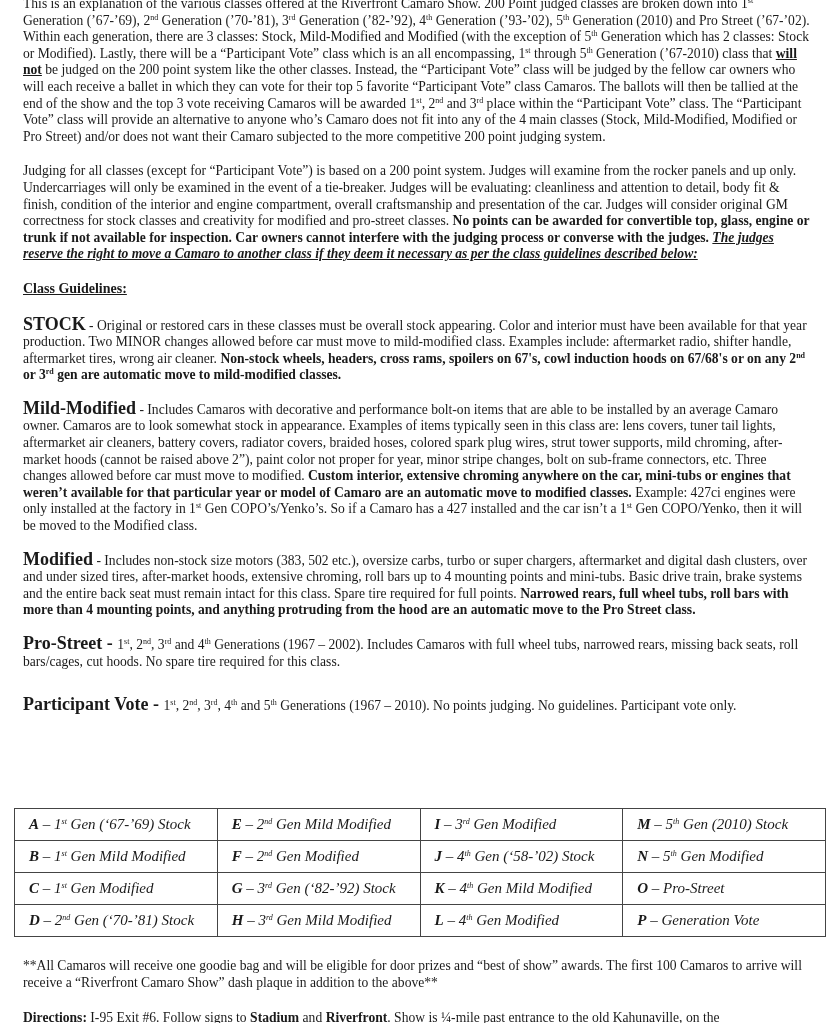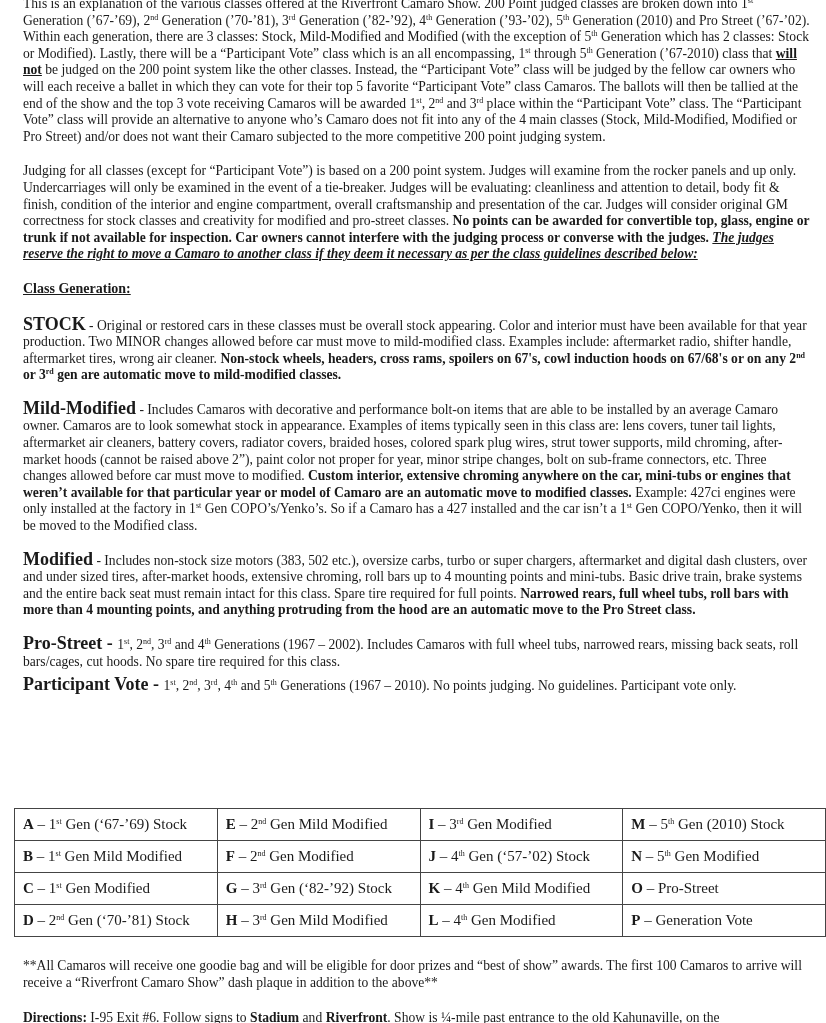--- a/index.html
+++ b/index.html
@@ -10,48 +10,48 @@
   }
   .page { position: absolute; left: 23px; top: 0; width: 790px; }
   p { margin: 0; text-align: left; }
   .intro { margin-top: -4px; }
   .judging { margin-top: 18px; }
   .cg-heading { margin-top: 18px; font-weight: bold; text-decoration: underline; font-size: 14px; }
   .stock { margin-top: 18px; }
   .mild { margin-top: 16px; }
   .modified { margin-top: 16px; }
   .prostreet { margin-top: 16px; }
-  .pvote { margin-top: 6px; }
+  .pvote { margin-top: 26px; }
   .letters { margin-top: 14px; }
   .cls-name { font-weight: bold; font-size: 18px; }
   b, .bold { font-weight: bold; }
   .ul { text-decoration: underline; }
   .biu { font-weight: bold; font-style: italic; text-decoration: underline; font-family: Liberation Serif, serif; }
   sup { font-size: 8px; line-height: 0; vertical-align: 5px; }
   table.class-table {
     position: absolute; left: 14px; top: 808px; width: 812px;
     border-collapse: collapse; font-size: 15px;
   }
   table.class-table td {
-    border: 1.5px solid #444; height: 31px; padding: 0 0 0 8px;
-    width: 25%; vertical-align: middle;
+    border: 1.5px solid #444; height: 31px; padding: 0 0 0 14px;
+    width: 25%; vertical-align: middle; font-style: italic;
   }
   .footnote { position: absolute; left: 23px; top: 958px; width: 790px; }
   .directions { position: absolute; left: 23px; top: 1010px; width: 790px; white-space: nowrap; }
 </style>
 </head>
 <body>
 
 <div class="page">
 
   <p class="intro"><span>This is an explanation of the various classes offered at the Riverfront Camaro Show. 200 Point judged classes are broken down into 1</span><sup>st</sup><span> Generation (’67-’69), 2</span><sup>nd</sup><span> Generation (’70-’81), 3</span><sup>rd</sup><span> Generation (’82-’92), 4</span><sup>th</sup><span> Generation (’93-’02), 5</span><sup>th</sup><span> Generation (2010) and Pro Street (’67-’02). Within each generation, there are 3 classes: Stock, Mild-Modified and Modified (with the exception of 5</span><sup>th</sup><span> Generation which has 2 classes: Stock or Modified). Lastly, there will be a “Participant Vote” class which is an all encompassing, 1</span><sup>st</sup><span> through 5</span><sup>th</sup><span> Generation (’67-2010) class that </span><span class="bold ul">will not</span><span> be judged on the 200 point system like the other classes. Instead, the “Participant Vote” class will be judged by the fellow car owners who will each receive a ballet in which they can vote for their top 5 favorite “Participant Vote” class Camaros. The ballots will then be tallied at the end of the show and the top 3 vote receiving Camaros will be awarded 1</span><sup>st</sup><span>, 2</span><sup>nd</sup><span> and 3</span><sup>rd</sup><span> place within the “Participant Vote” class. The “Participant Vote” class will provide an alternative to anyone who’s Camaro does not fit into any of the 4 main classes (Stock, Mild-Modified, Modified or Pro Street) and/or does not want their Camaro subjected to the more competitive 200 point judging system.</span></p>
 
   <p class="judging"><span>Judging for all classes (except for “Participant Vote”) is based on a 200 point system. Judges will examine from the rocker panels and up only. Undercarriages will only be examined in the event of a tie-breaker.  Judges will be evaluating: cleanliness and attention to detail, body fit &amp; finish, condition of the interior and engine compartment, overall craftsmanship and presentation of the car. Judges will consider original GM correctness for stock classes and creativity for modified and pro-street classes. </span><span class="bold">No points can be awarded for convertible top, glass, engine or trunk if not available for inspection.  Car owners cannot interfere with the judging process or converse with the judges. </span><span class="biu">The judges reserve the right to move a Camaro to another class if they deem it necessary as per the class guidelines described below:</span></p>
 
-  <p class="cg-heading">Class Generation:</p>
+  <p class="cg-heading">Class Guidelines:</p>
 
   <p class="stock"><span class="cls-name">STOCK</span><span> - Original or restored cars in these classes must be overall stock appearing. Color and interior must have been available for that year production. Two MINOR changes allowed before car must move to mild-modified class. Examples include: aftermarket radio, shifter handle, aftermarket tires, wrong air cleaner.  </span><span class="bold"><span>Non-stock wheels, headers, cross rams, spoilers on 67's, cowl induction hoods on 67/68's or on any 2</span><sup>nd</sup><span> or 3</span><sup>rd</sup><span> gen are automatic move to mild-modified classes.</span></span></p>
 
   <p class="mild"><span class="cls-name">Mild-Modified</span><span> - Includes Camaros with decorative and performance bolt-on items that are able to be installed by an average Camaro owner. Camaros are to look somewhat stock in appearance. Examples of items typically seen in this class are: lens covers, tuner tail lights, aftermarket air cleaners, battery covers, radiator covers, braided hoses, colored spark plug wires, strut tower supports, mild chroming, after-market hoods (cannot be raised above 2”), paint color not proper for year, minor stripe changes, bolt on sub-frame connectors, etc. Three changes allowed before car must move to modified. </span><span class="bold">Custom interior, extensive chroming anywhere on the car, mini-tubs or engines that weren’t available for that particular year or model of Camaro are an automatic move to modified classes.</span><span> Example: 427ci engines were only installed at the factory in 1</span><sup>st</sup><span> Gen COPO’s/Yenko’s. So if a Camaro has a 427 installed and the car isn’t a 1</span><sup>st</sup><span> Gen COPO/Yenko, then it will be moved to the Modified class.</span></p>
 
   <p class="modified"><span class="cls-name">Modified</span><span> - Includes non-stock size motors (383, 502 etc.), oversize carbs, turbo or super chargers, aftermarket and digital dash clusters, over and under sized tires, after-market hoods, extensive chroming, roll bars up to 4 mounting points and mini-tubs. Basic drive train, brake systems and the entire back seat must remain intact for this class. Spare tire required for full points. </span><span class="bold">Narrowed rears, full wheel tubs, roll bars with more than 4 mounting points, and anything protruding from the hood are an automatic move to the Pro Street class.</span></p>
 
   <p class="prostreet"><span class="cls-name">Pro-Street - </span><span>1</span><sup>st</sup><span>, 2</span><sup>nd</sup><span>, 3</span><sup>rd</sup><span> and 4</span><sup>th</sup><span> Generations (1967 – 2002).  Includes Camaros with full wheel tubs, narrowed rears, missing back seats, roll bars/cages, cut hoods. No spare tire required for this class.</span></p>
 
   <p class="pvote"><span class="cls-name">Participant Vote - </span><span>1</span><sup>st</sup><span>, 2</span><sup>nd</sup><span>, 3</span><sup>rd</sup><span>, 4</span><sup>th</sup><span> and 5</span><sup>th</sup><span> Generations (1967 – 2010).  No points judging. No guidelines. Participant vote only.</span></p>
@@ -62,21 +62,21 @@
   <tbody id="class-table-body">
       <tr>
         <td><b>A</b><span> – 1</span><sup>st</sup><span> Gen (‘67-’69) Stock</span></td>
         <td><b>E</b><span> – 2</span><sup>nd</sup><span> Gen Mild Modified</span></td>
         <td><b>I</b><span> – 3</span><sup>rd</sup><span> Gen Modified</span></td>
         <td><b>M</b><span> – 5</span><sup>th</sup><span> Gen (2010) Stock</span></td>
       </tr>
       <tr>
         <td><b>B</b><span> – 1</span><sup>st</sup><span> Gen Mild Modified</span></td>
         <td><b>F</b><span> – 2</span><sup>nd</sup><span> Gen Modified</span></td>
-        <td><b>J</b><span> – 4</span><sup>th</sup><span> Gen (‘57-’02) Stock</span></td>
+        <td><b>J</b><span> – 4</span><sup>th</sup><span> Gen (‘58-’02) Stock</span></td>
         <td><b>N</b><span> – 5</span><sup>th</sup><span> Gen Modified</span></td>
       </tr>
       <tr>
         <td><b>C</b><span> – 1</span><sup>st</sup><span> Gen Modified</span></td>
         <td><b>G</b><span> – 3</span><sup>rd</sup><span> Gen (‘82-’92) Stock</span></td>
         <td><b>K</b><span> – 4</span><sup>th</sup><span> Gen Mild Modified</span></td>
         <td><b>O</b><span> – Pro-Street</span><sup></sup><span></span></td>
       </tr>
       <tr>
         <td><b>D</b><span> – 2</span><sup>nd</sup><span> Gen (‘70-’81) Stock</span></td>

